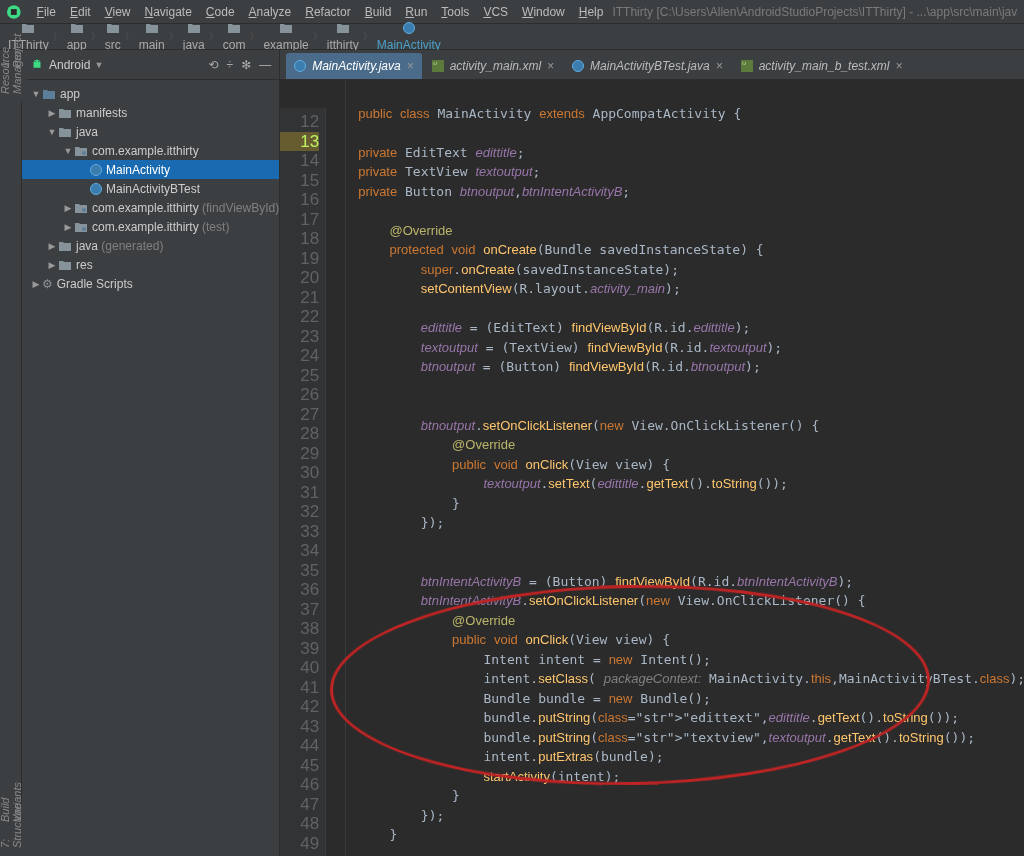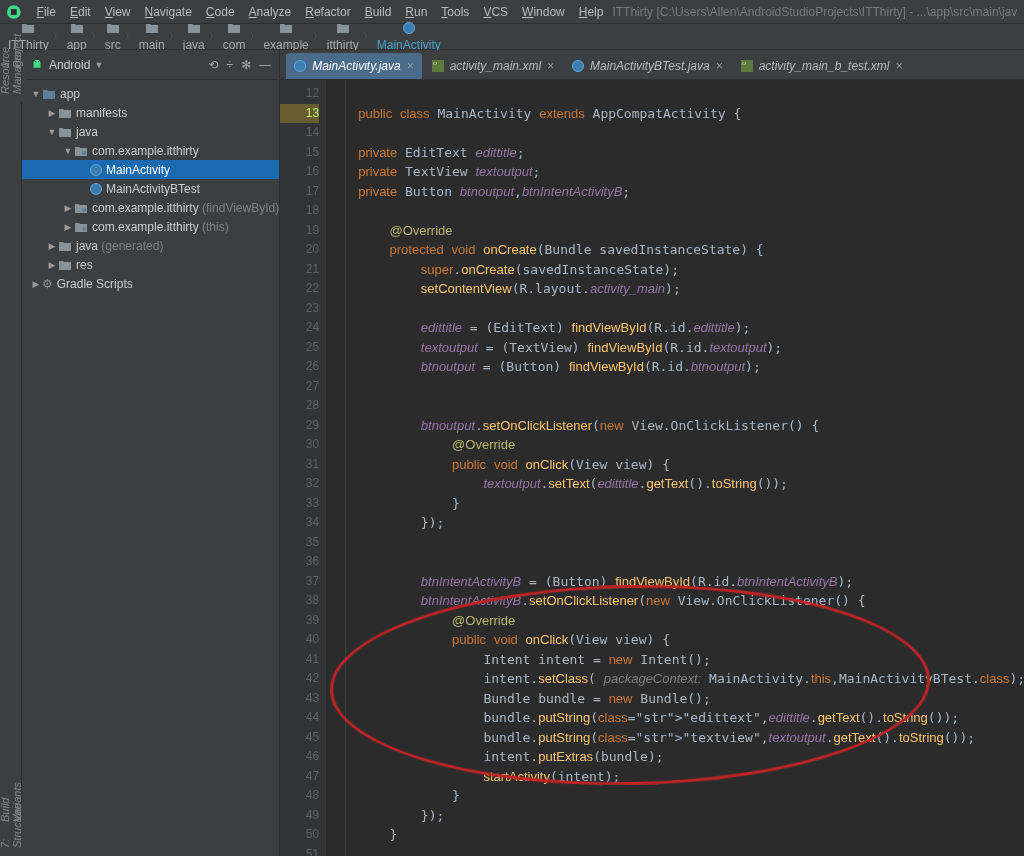--- a/index.html
+++ b/index.html
@@ -34,21 +34,21 @@
 .node .lbl { margin-left:4px; }
 .node .dim { color:#808080; }
 .editor { flex:1; background:#2b2b2b; display:flex; flex-direction:column; }
 .tabs { height:30px; background:#3c3f41; display:flex; align-items:flex-end; padding-left:6px; gap:2px; border-bottom:1px solid #2d2d2d; }
 .tab { height:26px; display:flex; align-items:center; padding:0 8px; gap:6px; background:#3c3f41; color:#bbb; cursor:default; border-top-left-radius:3px; border-top-right-radius:3px;font-style:italic; }
 .tab.active { background:#4a6b8a; color:#fff; }
 .tab .close { color:#999; font-size:12px; }
 .xml-icon { width:12px; height:12px; background:#5c7a3b; display:inline-block; position:relative; }
 .xml-icon::after { content:"‹›"; position:absolute; font-size:7px; color:#c3d99f; top:0; left:1px; }
 .code-area { flex:1; display:flex; overflow:auto; position:relative; }
-.gutter { background:#313335; width:46px; padding-top:4px; text-align:right; padding-right:6px; color:#606366; font-family:Consolas,monospace; font-size:12px; line-height:19.5px; border-right:1px solid #3a3a3a; }
+.gutter { background:#313335; width:46px; padding-top:4px; text-align:right; padding-right:6px; color:#606366; font-family:Consolas,monospace; font-size:17px; line-height:19.5px; border-right:1px solid #3a3a3a;margin-top:28px; }
 .gutter .marker { background:#665c2f; color:#bef264; }
 .gutter .ln { height:19.5px; }
 .gutter2 { width:20px; background:#2b2b2b; border-right:1px solid #3a3a3a; }
 .code { padding:4px 0 0 12px; font-family:Consolas,Menlo,monospace; font-size:13px; line-height:19.5px; color:#a9b7c6; white-space:pre; position:relative; }
 .kw { color:#cc7832; }
 .fn { color:#ffc66d; }
 .comment { color:#808080; font-style:italic; }
 .annot { color:#bbb56b; }
 .field { color:#9876aa; font-style:italic; }
 .ellipse { position:absolute; border:3px solid #c02323; border-radius:50%; width:600px; height:200px; left:330px; top:585px; pointer-events:none; transform:rotate(-1deg); }
@@ -216,21 +216,21 @@
             <circle cx="10" cy="8" r="2" fill="#5b7e9a"></circle>
           </svg>
           <span class="lbl">com.example.itthirty<span class="dim"> (findViewById)</span></span>
         </div>
         <div class="node" style="padding-left: 40px;">
           <span class="tw">▶</span>
           <svg class="folder-icon" viewBox="0 0 14 12">
             <path fill="#87939a" d="M1 2h4l1 1h7v8H1z"></path>
             <circle cx="10" cy="8" r="2" fill="#5b7e9a"></circle>
           </svg>
-          <span class="lbl">com.example.itthirty<span class="dim"> (this)</span></span>
+          <span class="lbl">com.example.itthirty<span class="dim"> (test)</span></span>
         </div>
         <div class="node" style="padding-left: 24px;">
           <span class="tw">▶</span>
           <svg class="folder-icon" viewBox="0 0 14 12">
             <path fill="#87939a" d="M1 2h4l1 1h7v8H1z"></path>
           </svg>
           <span class="lbl">java<span class="dim"> (generated)</span></span>
         </div>
         <div class="node" style="padding-left: 24px;">
           <span class="tw">▶</span>

